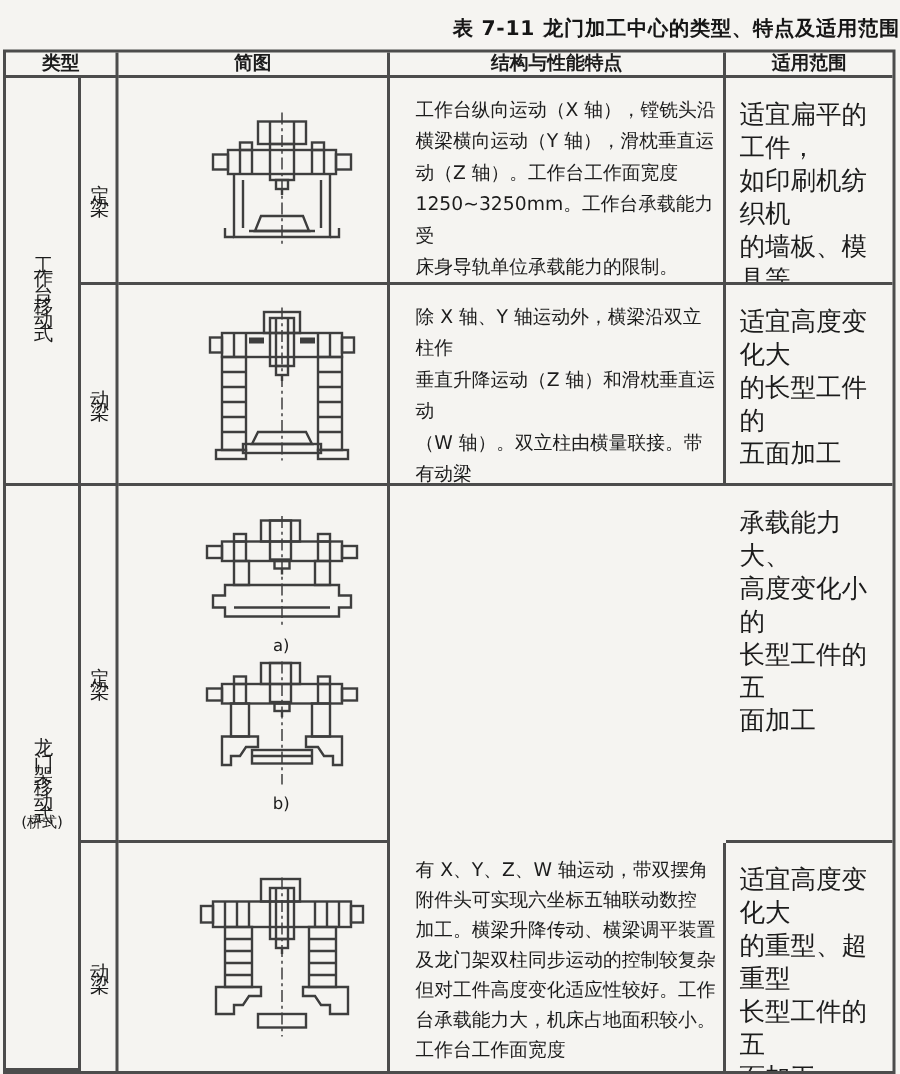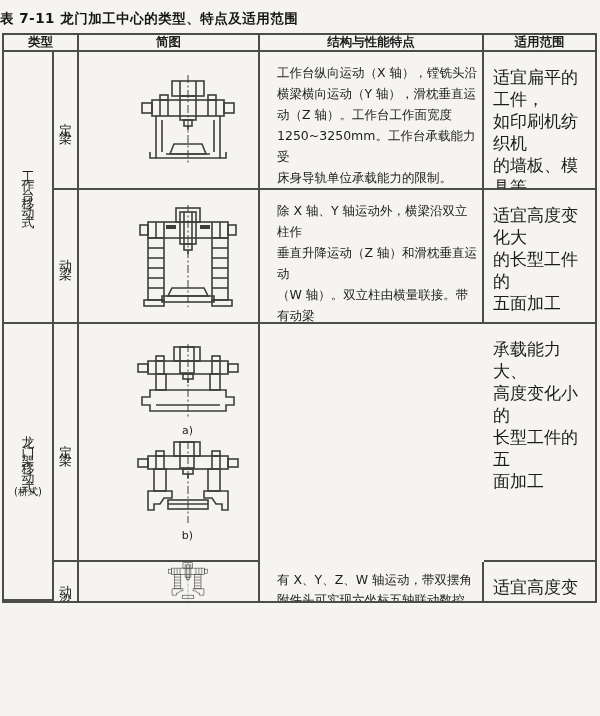--- a/index.html
+++ b/index.html
@@ -7,25 +7,25 @@
   body{
     width:600px;height:716px;overflow:hidden;
     background:#f5f4f1;
     font-family:"DejaVu Sans","Liberation Sans",sans-serif;
     color:#1c1c1c;
     position:relative;
   }
   .page{position:relative;width:600px;height:716px;}
   .title{
     position:absolute;top:10px;left:0;width:600px;
-    text-align:left;font-size:13.5px;font-weight:600;
+    text-align:right;font-size:13.5px;font-weight:600;
     letter-spacing:.5px;color:#161616;
   }
   .tbl{
-    position:absolute;left:2px;top:33px;width:595px;height:570px;
+    position:absolute;left:2px;top:33px;width:595px;height:683px;
     display:grid;
     grid-template-columns:50px 25px 181px 224px 1fr;
     grid-template-rows:17px 138px 134px 238px 1fr;
     border:2px solid #4c4c4c;
     background:#f5f4f1;
   }
   .cell{border-right:2px solid #4c4c4c;border-bottom:2px solid #4c4c4c;overflow:hidden;}
   .cell.noR{border-right:none;}
   .cell.noB{border-bottom:none;}
   .hd{

